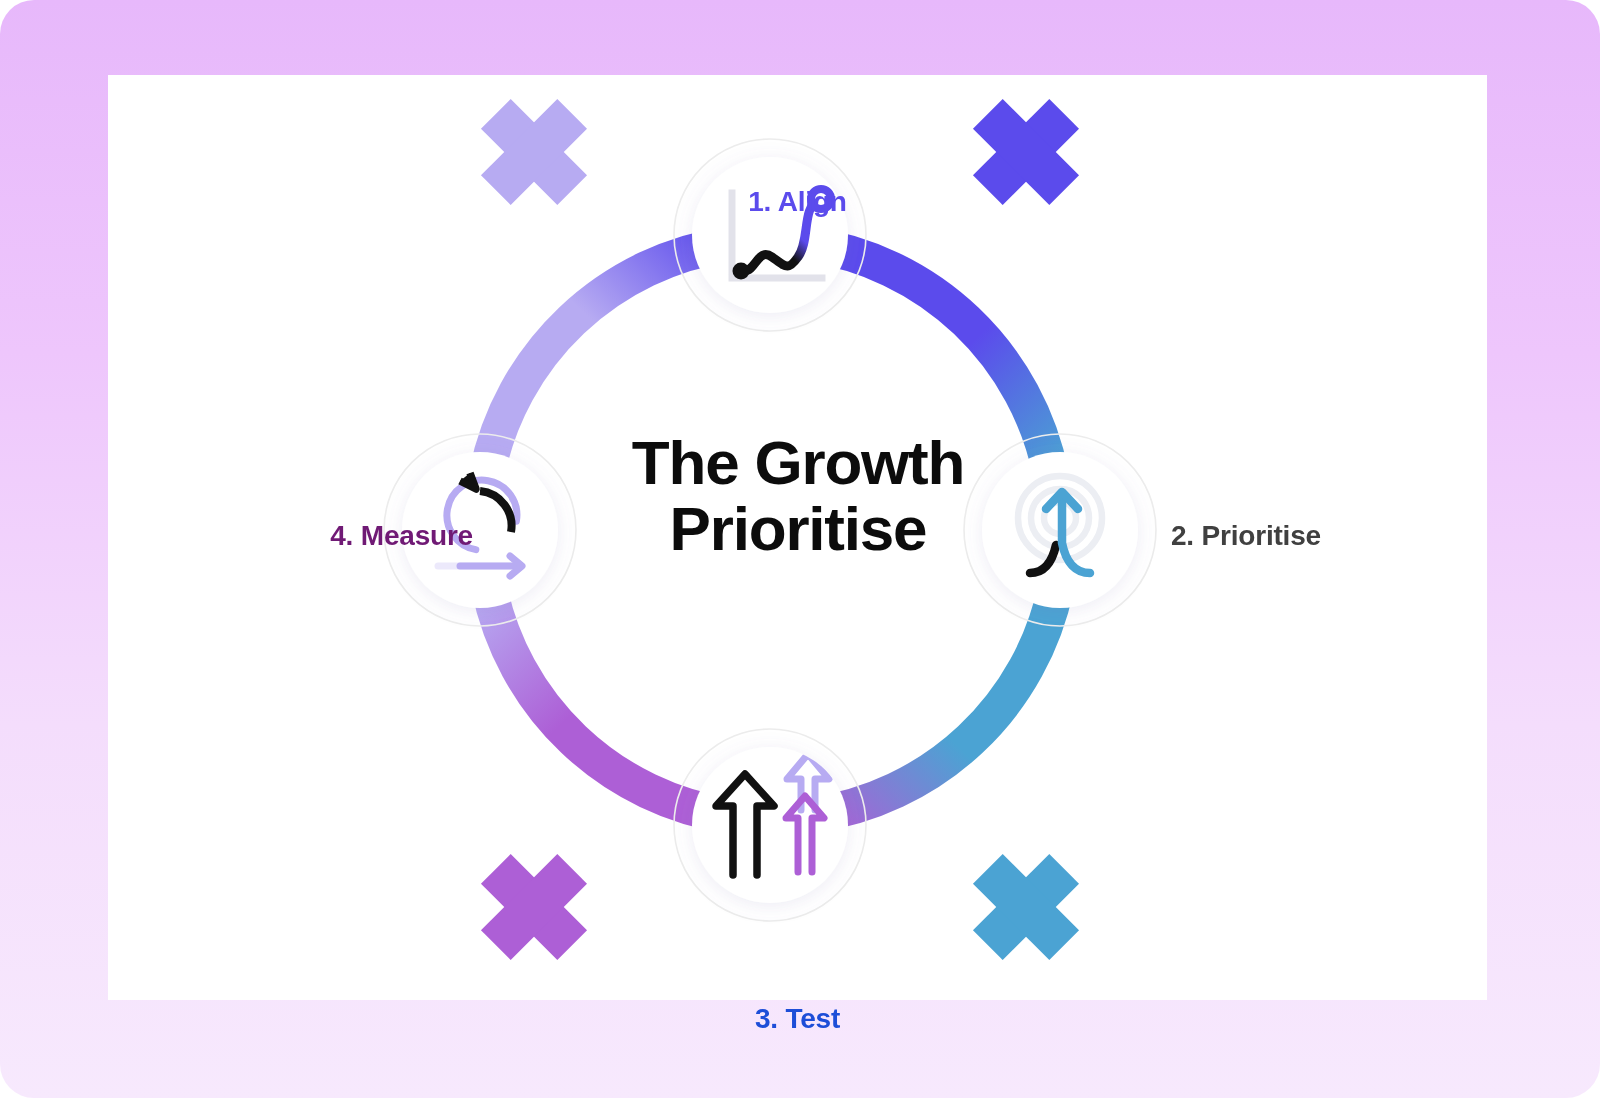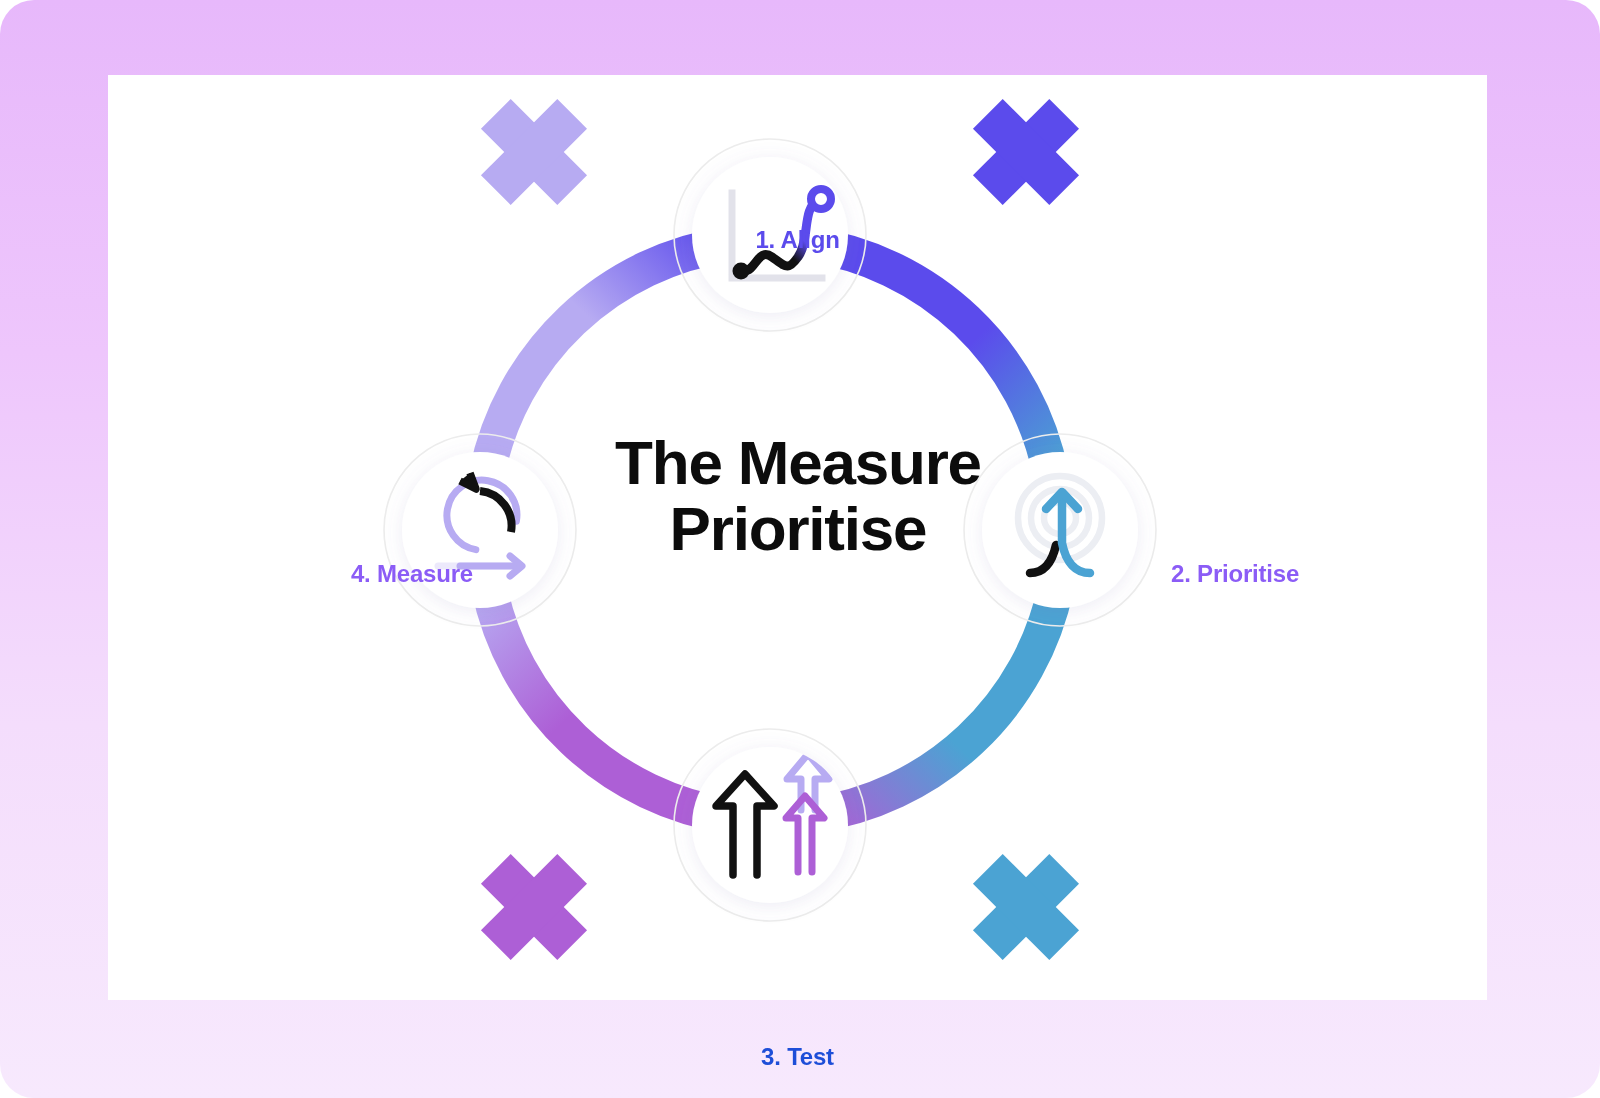--- a/index.html
+++ b/index.html
@@ -38,25 +38,24 @@
     position: absolute;
     left: 0; top: 0;
     width: 1379px; height: 925px;
     display: block;
   }
   
   .step-label {
     position: absolute;
     font-family: "Liberation Sans", sans-serif;
     font-weight: bold;
-    font-size: 24px;
+    font-size: 28px;
     letter-spacing: -0.2px;
     white-space: nowrap;
     line-height: 1;
-    margin-top: 40px;
   }
   #label-align   { left: 0; top: 113px; width: 1379px; text-align: center; }
   #label-prior   { left: 1063px; top: 447px; }
   #label-test    { left: 0; top: 930px; width: 1379px; text-align: center; }
   #label-measure { left: 85px; top: 447px; text-align: right; width: 280px; }
 
   
   #center-title {
     position: absolute;
     left: 390px;
@@ -220,26 +219,26 @@
           <path d="M 352 406 L 368 414 L 362 398" fill="#111111" stroke="#111111" stroke-width="7.5" stroke-linejoin="round"></path>
 
           <path d="M 330 491 L 412 491" fill="none" stroke="#ece9fb" stroke-width="7" stroke-linecap="round"></path>
           <path d="M 352 491 L 412 491" fill="none" stroke="#b7abf2" stroke-width="7" stroke-linecap="round"></path>
           <path d="M 402 481 L 414 491 L 402 501" fill="none" stroke="#b7abf2" stroke-width="7" stroke-linejoin="round" stroke-linecap="round"></path>
         </g>
       </g>
     </svg>
 
     <div id="center-title">
-      <span class="tline">The Measure</span>
+      <span class="tline">The Growth</span>
       <span class="tline">Prioritise</span>
     </div>
 
     <div class="step-label" id="label-align" style="color:#5b4bec">1. Align</div>
 
-    <div class="step-label" id="label-prior" style="color:#8b5cf6">2. Prioritise</div>
+    <div class="step-label" id="label-prior" style="color:#404040">2. Prioritise</div>
 
     <div class="step-label" id="label-test" style="color:#1d4ed8">3. Test</div>
 
-    <div class="step-label" id="label-measure" style="color:#8b5cf6">4. Measure</div>
+    <div class="step-label" id="label-measure" style="color:#701a75">4. Measure</div>
 
   </div>
 </div>
 
 </body></html>

